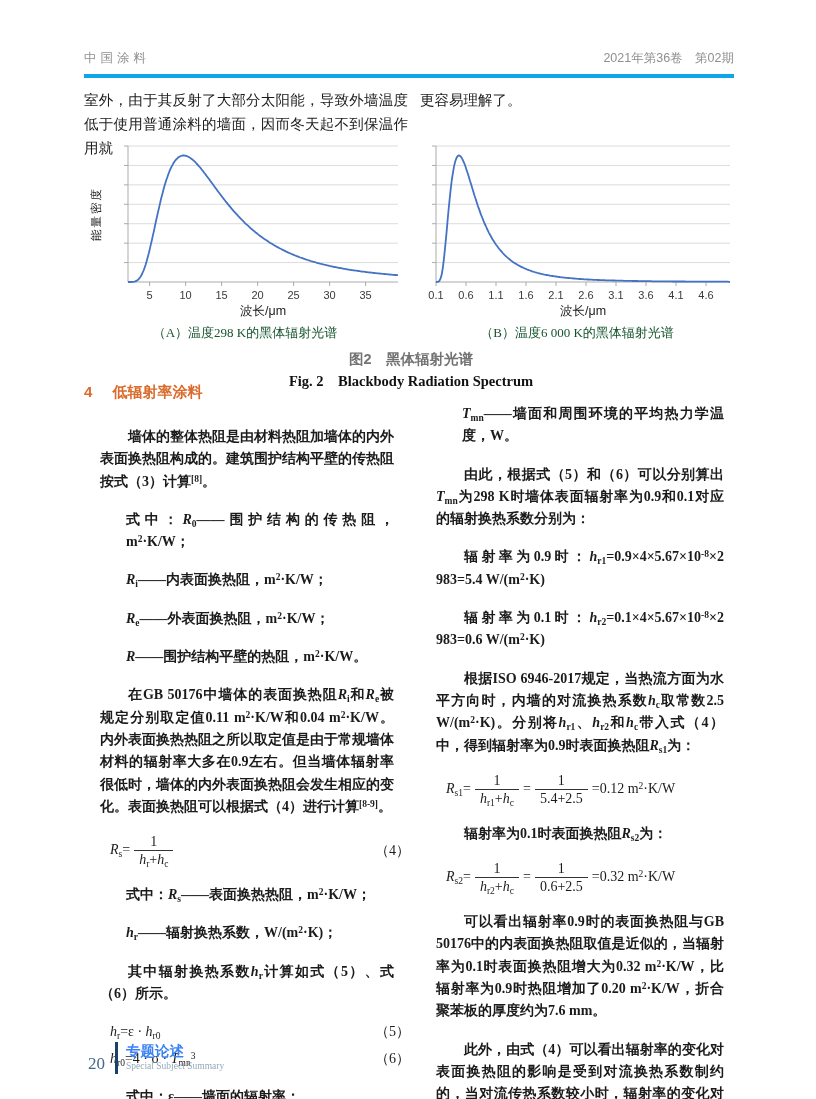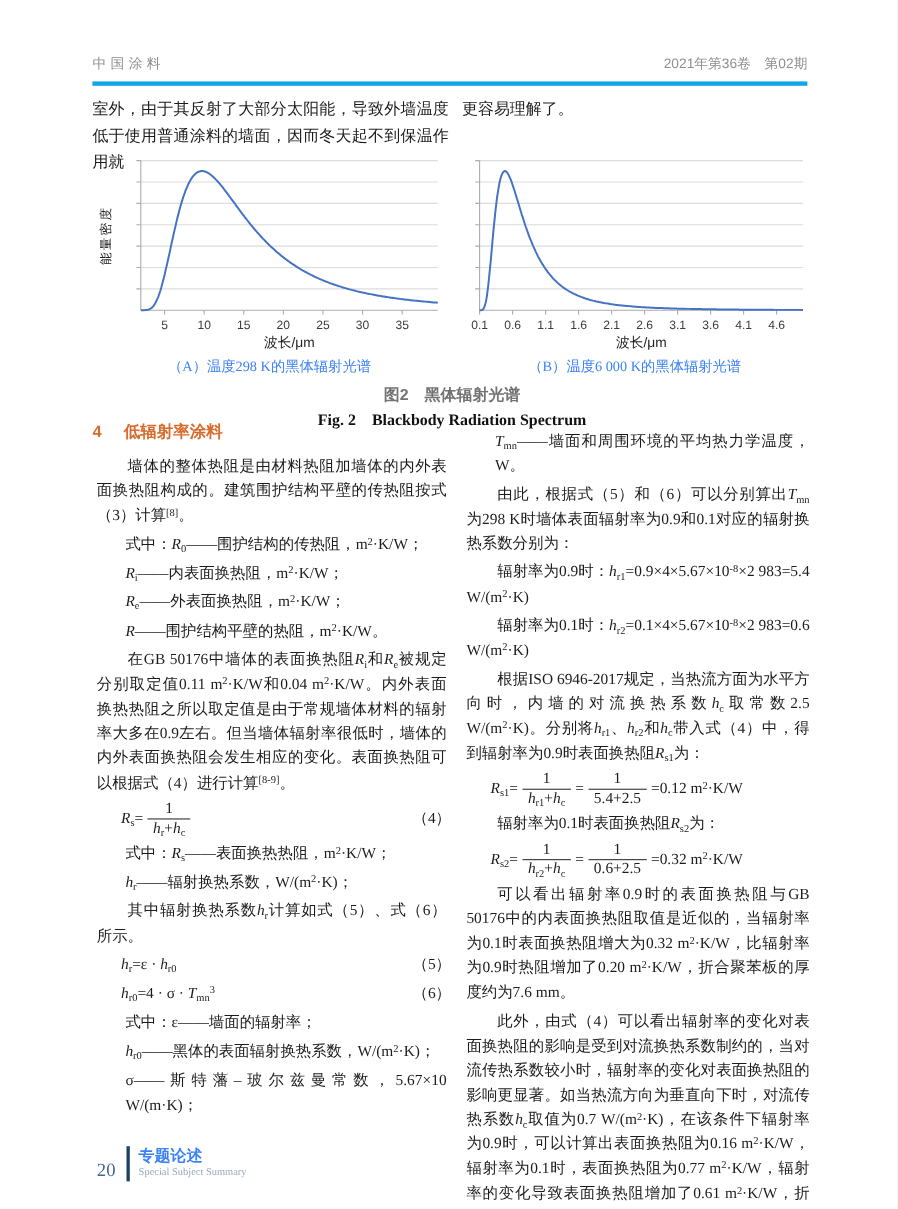--- a/index.html
+++ b/index.html
@@ -11,33 +11,33 @@
           font-family:"Liberation Sans","DejaVu Sans",sans-serif;font-size:12.5px;color:#8f8f8f;}
   .header .journal{letter-spacing:4px;}
   
   .intro-left{position:absolute;left:84px;top:88px;width:324px;font-size:14.5px;line-height:24px;text-align:justify;}
   .intro-right{position:absolute;left:420px;top:88px;width:318px;font-size:14.5px;line-height:24px;}
   
   .figure{position:absolute;left:84px;top:140px;width:654px;}
   .charts-row{display:flex;justify-content:space-between;}
   .chart-box{width:322px;}
   .chart-box svg{display:block;}
-  .chart-caption{text-align:center;font-size:13px;color:#3b82f6;margin-top:2px;}
+  .chart-caption{text-align:center;font-size:13px;color:#14532d;margin-top:2px;}
   .fig-caption-zh{text-align:center;font-weight:bold;font-size:14.5px;margin-top:8px;
                   font-family:"Liberation Sans","DejaVu Sans",sans-serif;color:#737373;}
   .fig-caption-en{text-align:center;font-weight:bold;font-size:14.5px;margin-top:3px;color:#111;}
   
   .section-heading{position:absolute;left:84px;top:383px;color:#d96c2c;font-weight:bold;font-size:15px;
                    font-family:"Liberation Sans","DejaVu Sans",sans-serif;}
   .section-heading .sec-num{margin-right:16px;}
   
   .col{position:absolute;font-size:14px;line-height:22.3px;text-align:justify;}
   .col-left{left:84px;top:410px;width:326px;}
   .col-right{left:420px;top:387px;width:320px;}
-  .para{margin:4px;text-indent:2em;}
+  .para{margin:16px;text-indent:2em;font-weight:bold;}
   .para.noindent{text-indent:0;padding-left:26px;}
   sub{font-size:9.5px;vertical-align:-3px;line-height:0;}
   sup{font-size:9.5px;vertical-align:4px;line-height:0;}
   i{font-family:"Liberation Serif","DejaVu Serif",serif;}
   
   .eq{display:flex;align-items:center;padding-left:26px;margin:4px 0;}
   .eq-num{margin-left:auto;}
   .frac{display:inline-block;vertical-align:middle;text-align:center;margin:0 4px;}
   .frac .fr-num{display:block;line-height:16px;padding:0 5px;}
   .frac .fr-den{display:block;line-height:17px;padding:0 5px;border-top:1px solid #333;}

